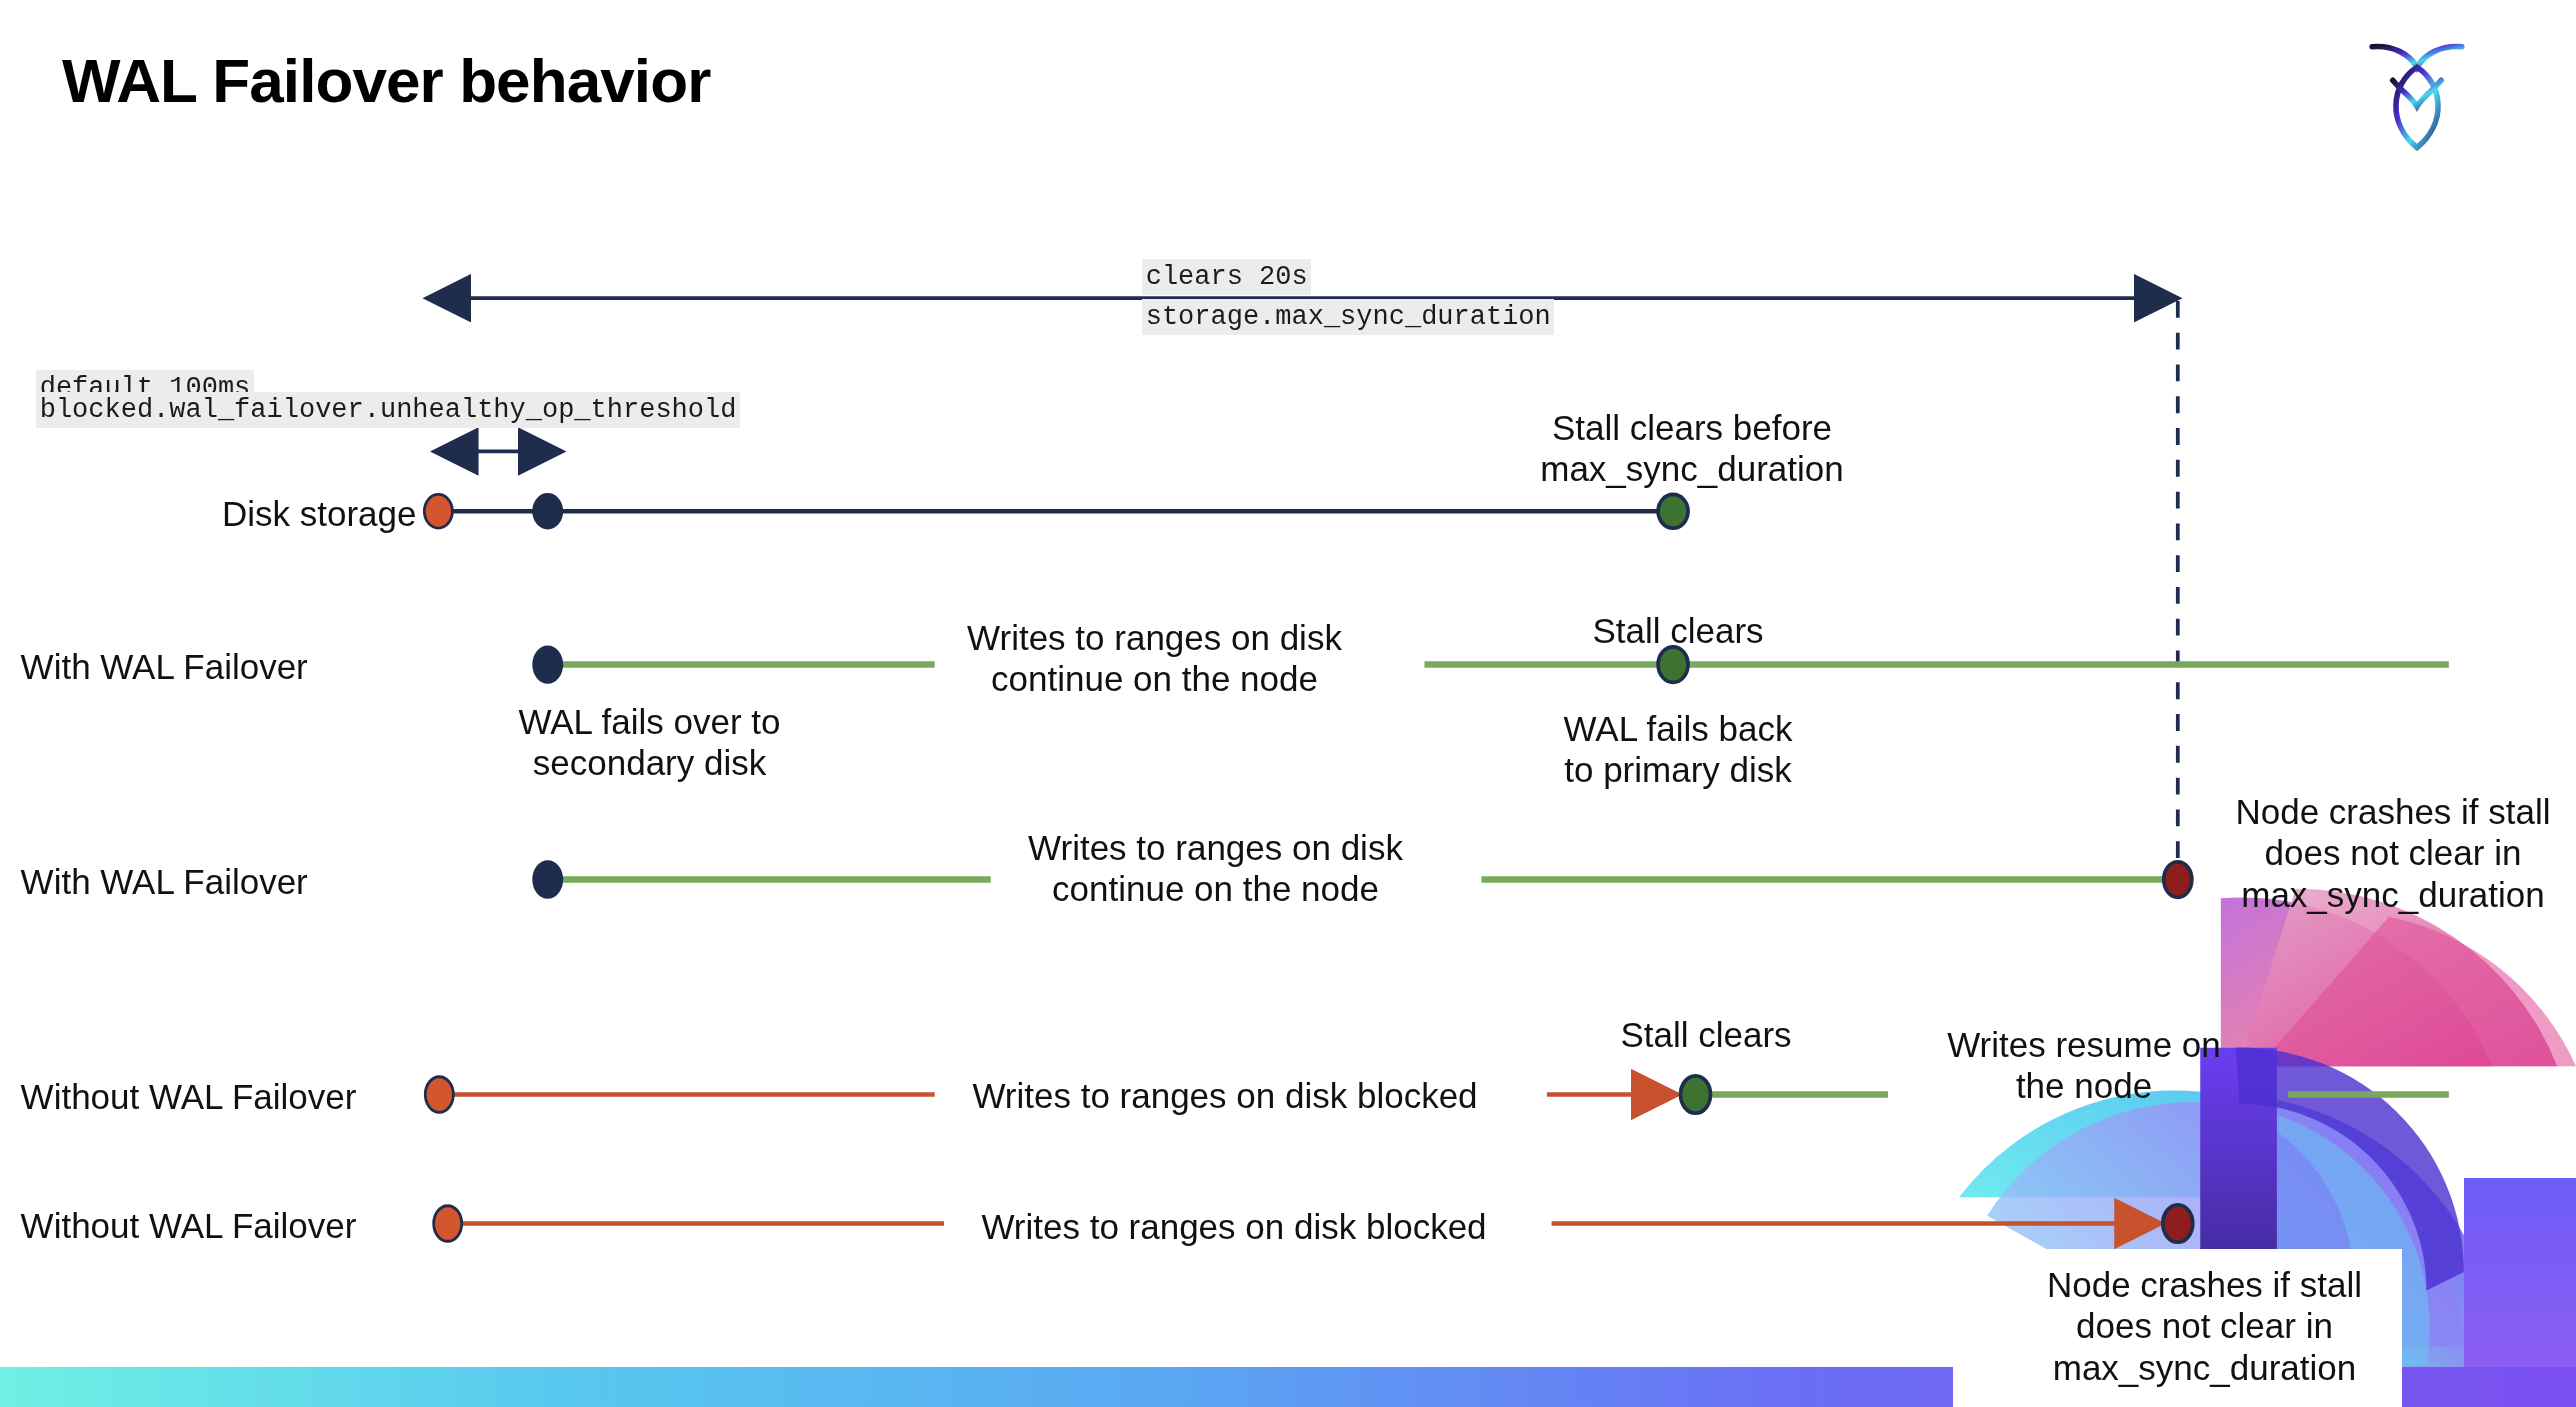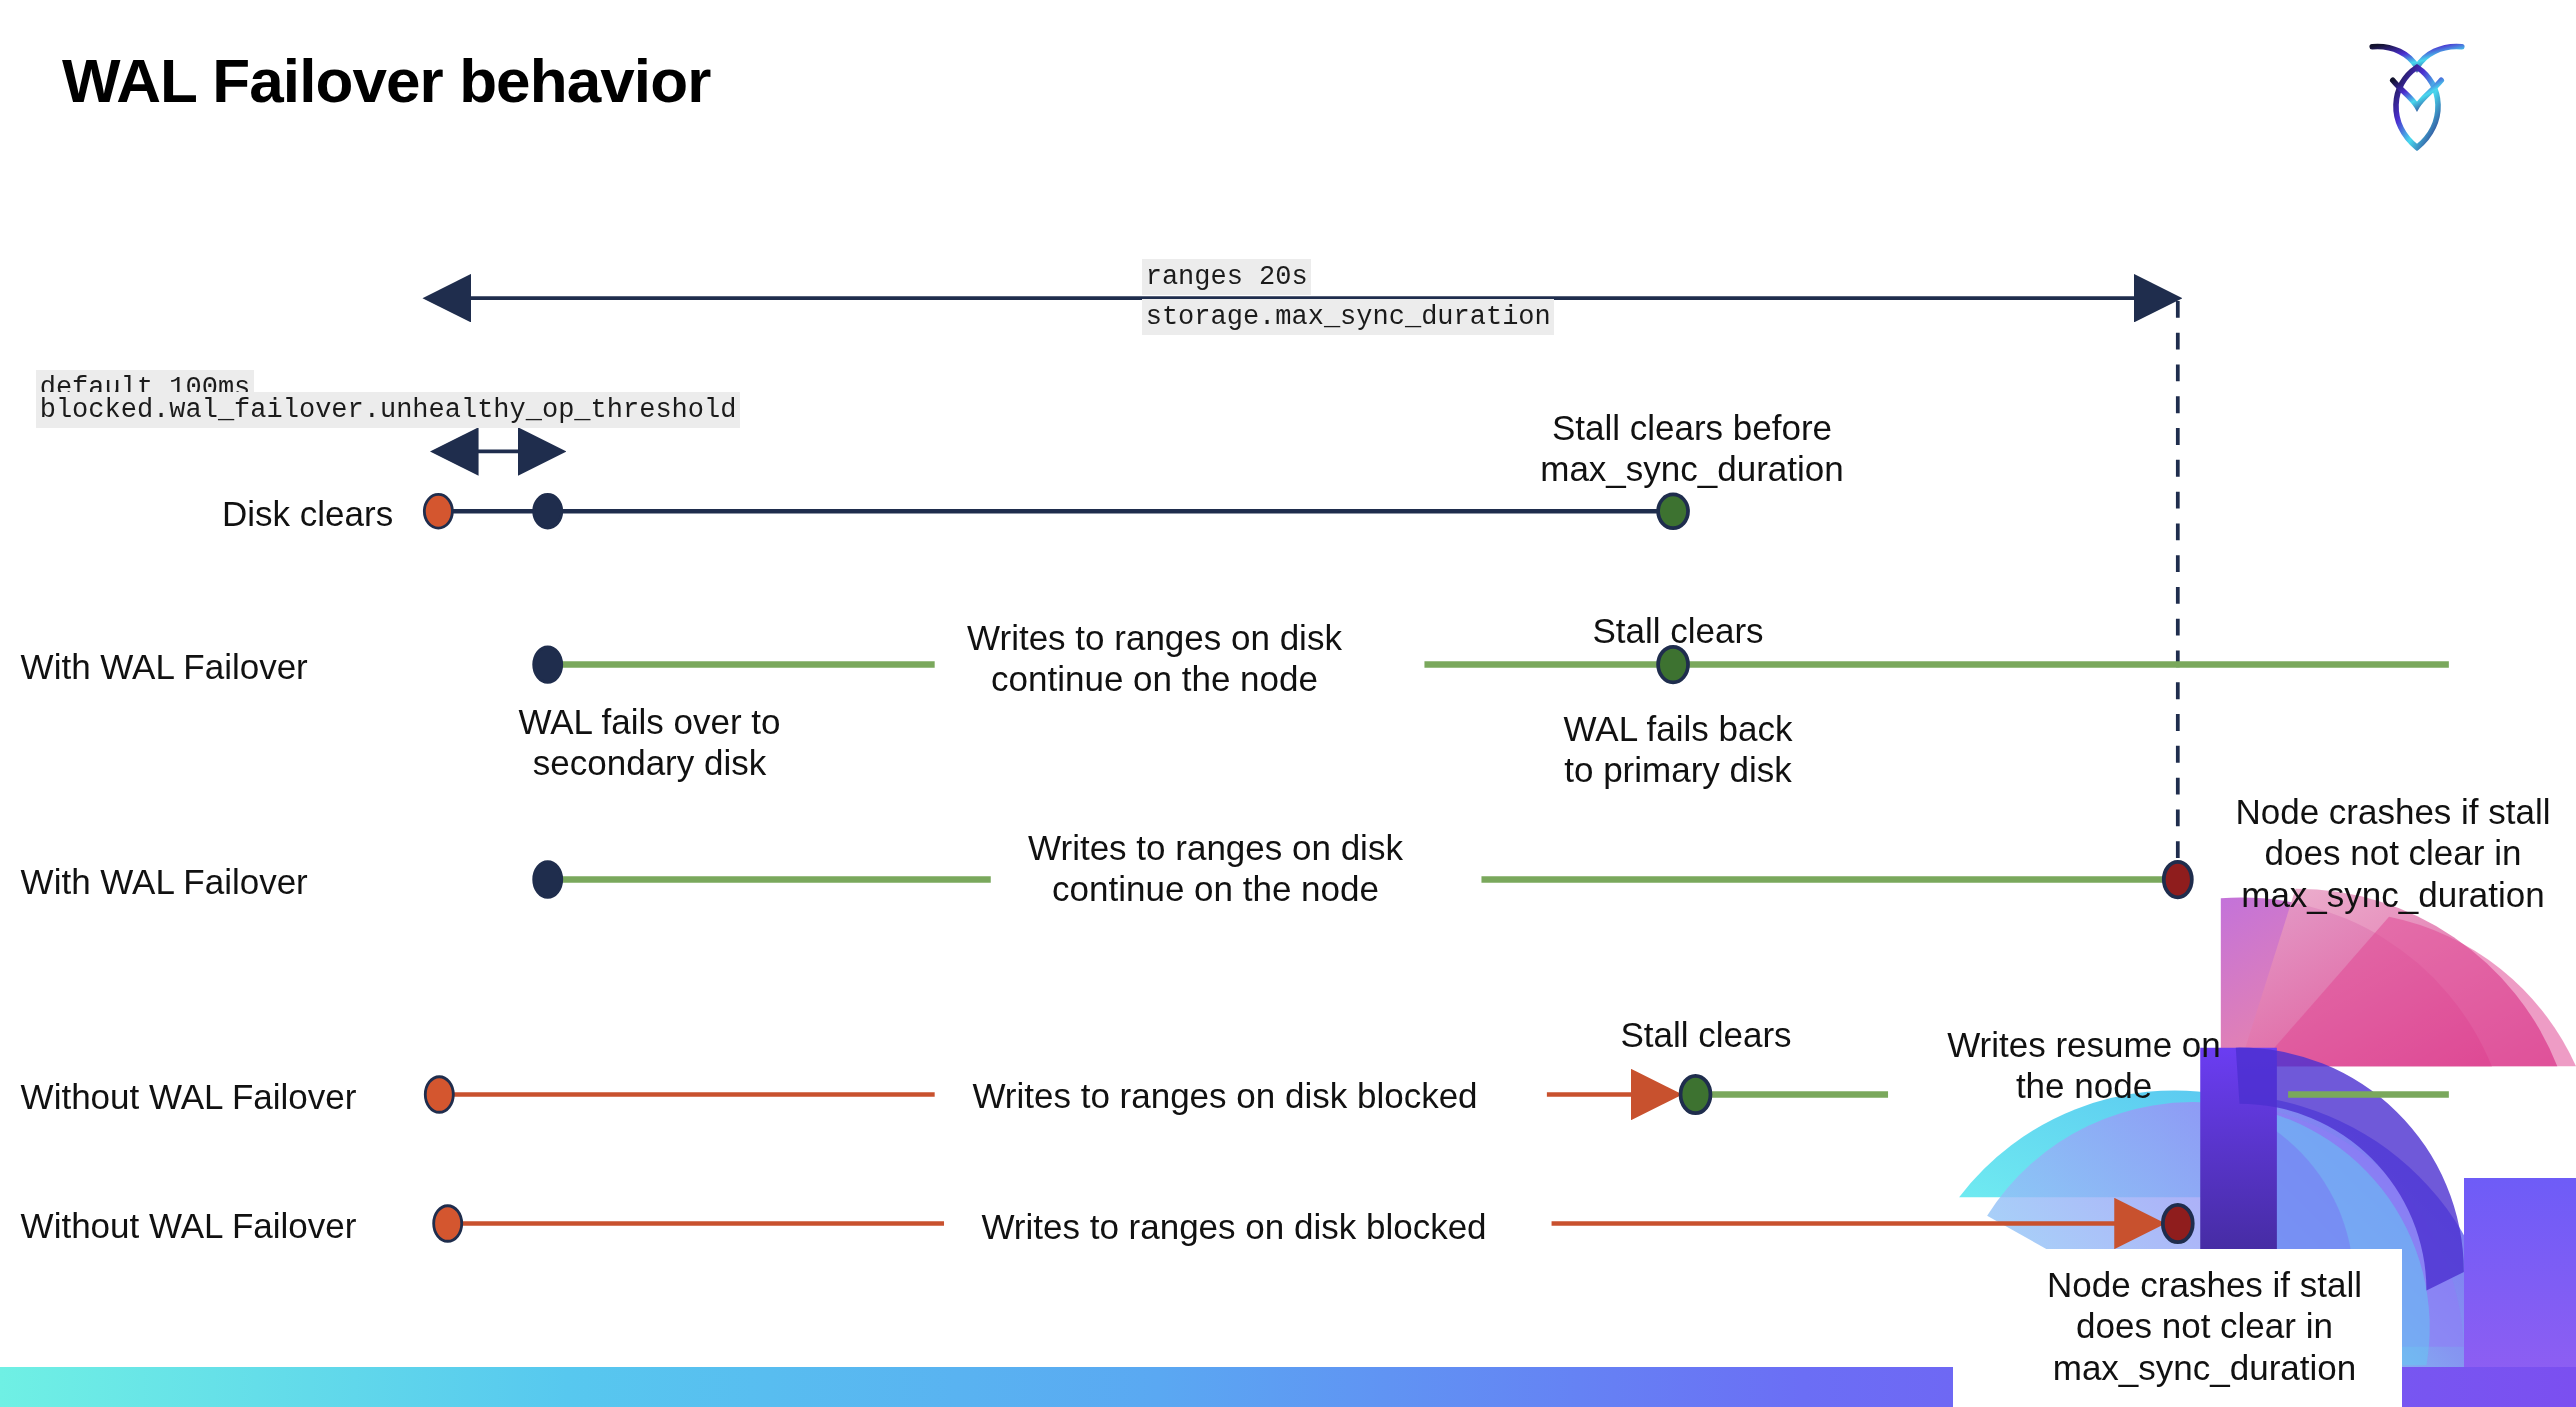--- a/index.html
+++ b/index.html
@@ -195,27 +195,27 @@
     </g>
 
     <g>
       <line x1="482" y1="1309" x2="1010" y2="1309" stroke="#c8512e" stroke-width="5"></line>
       <line x1="1660" y1="1309" x2="2312" y2="1309" stroke="#c8512e" stroke-width="5" marker-end="url(#orangeArrowR)"></line>
       <ellipse cx="479" cy="1309" rx="15" ry="19" fill="#d4562f" stroke="#1f2d4d" stroke-width="3"></ellipse>
       <ellipse cx="2330" cy="1309" rx="16" ry="20" fill="#8f1d1d" stroke="#1f2d4d" stroke-width="4"></ellipse>
     </g>
   </svg>
 
-  <div class="code" style="left:1142px;top:259px;">ranges 20s</div>
+  <div class="code" style="left:1142px;top:259px;">clears 20s</div>
   <div class="code" style="left:1142px;top:299px;">storage.max_sync_duration</div>
 
   <div class="code" style="left:36px;top:351px;margin-top:19px;">default 100ms</div>
   <div class="code" style="left:36px;top:392px;">blocked.wal_failover.unhealthy_op_threshold</div>
 
-  <div class="rowlabel" style="left:222px;top:494px;">Disk clears</div>
+  <div class="rowlabel" style="left:222px;top:494px;">Disk storage</div>
   <div class="rowlabel" style="left:20.6px;top:647px;">With WAL Failover</div>
   <div class="rowlabel" style="left:20.6px;top:862px;">With WAL Failover</div>
   <div class="rowlabel" style="left:20.6px;top:1077px;">Without WAL Failover</div>
   <div class="rowlabel" style="left:20.6px;top:1206px;">Without WAL Failover</div>
 
   <div class="note center" style="left:1524px;top:407px;width:336px;">Stall clears before<br>max_sync_duration</div>
 
   <div class="note center" style="left:935px;top:617px;width:439px;">Writes to ranges on disk<br>continue on the node</div>
 
   <div class="note center" style="left:1547px;top:610px;width:262px;">Stall clears</div>

